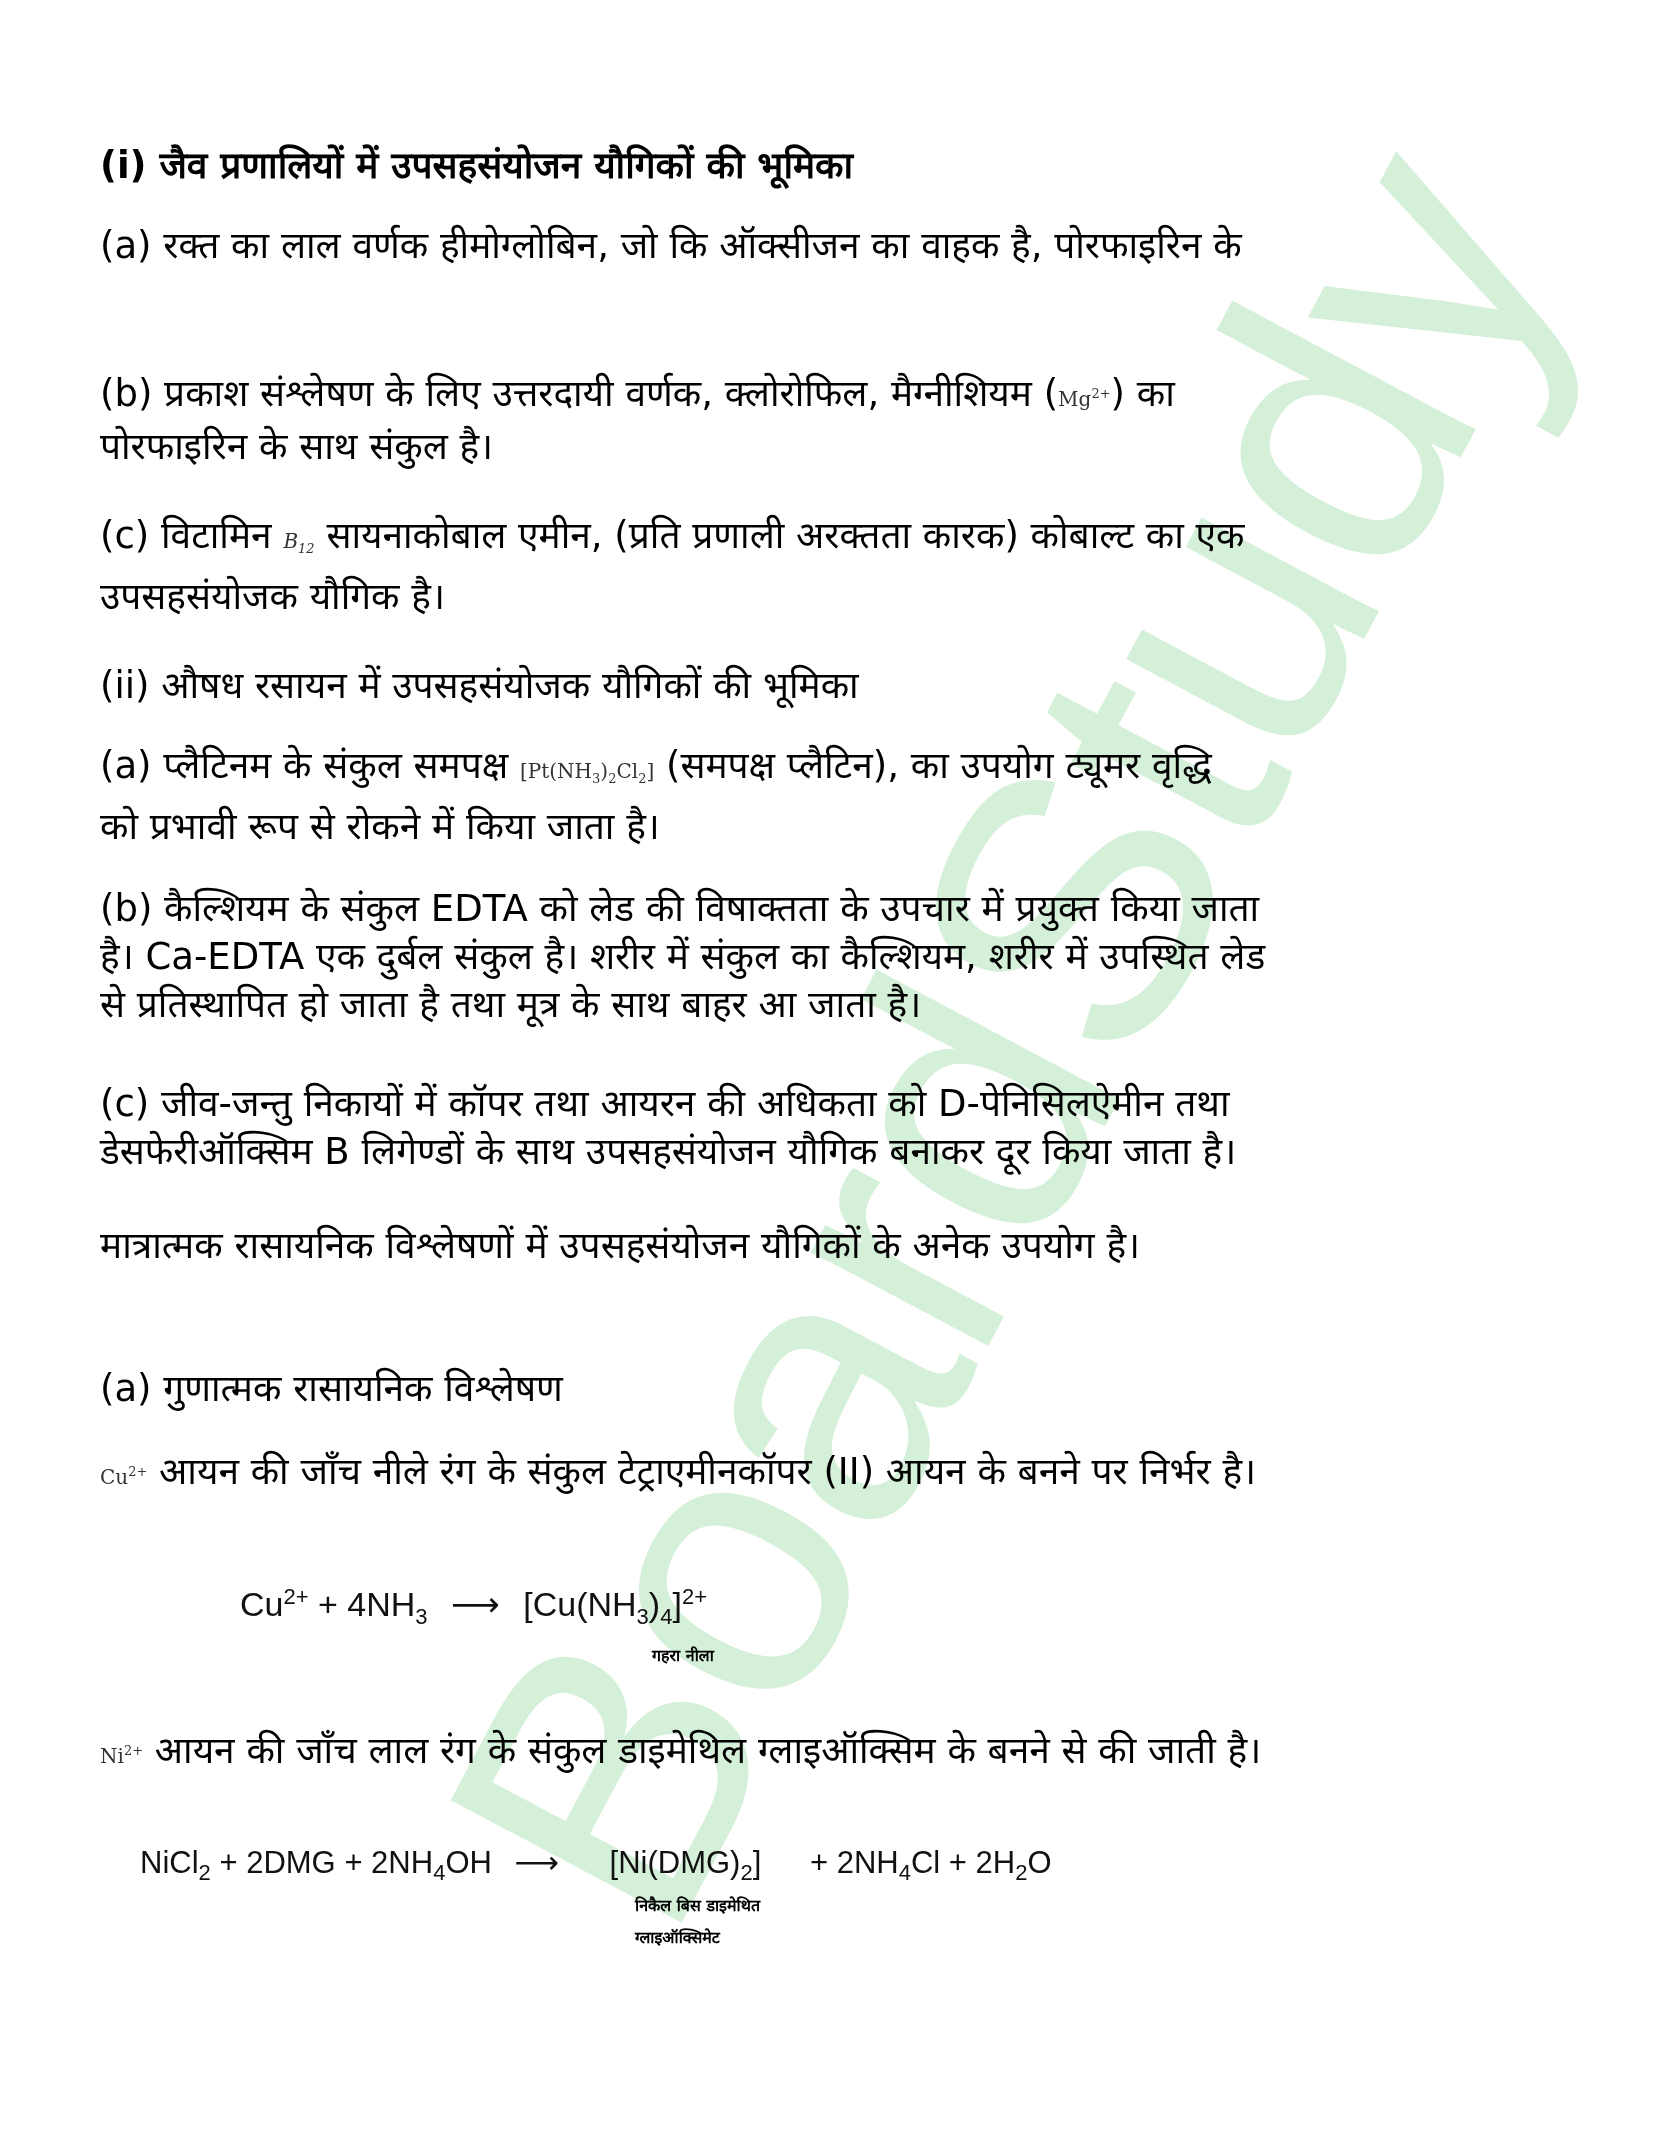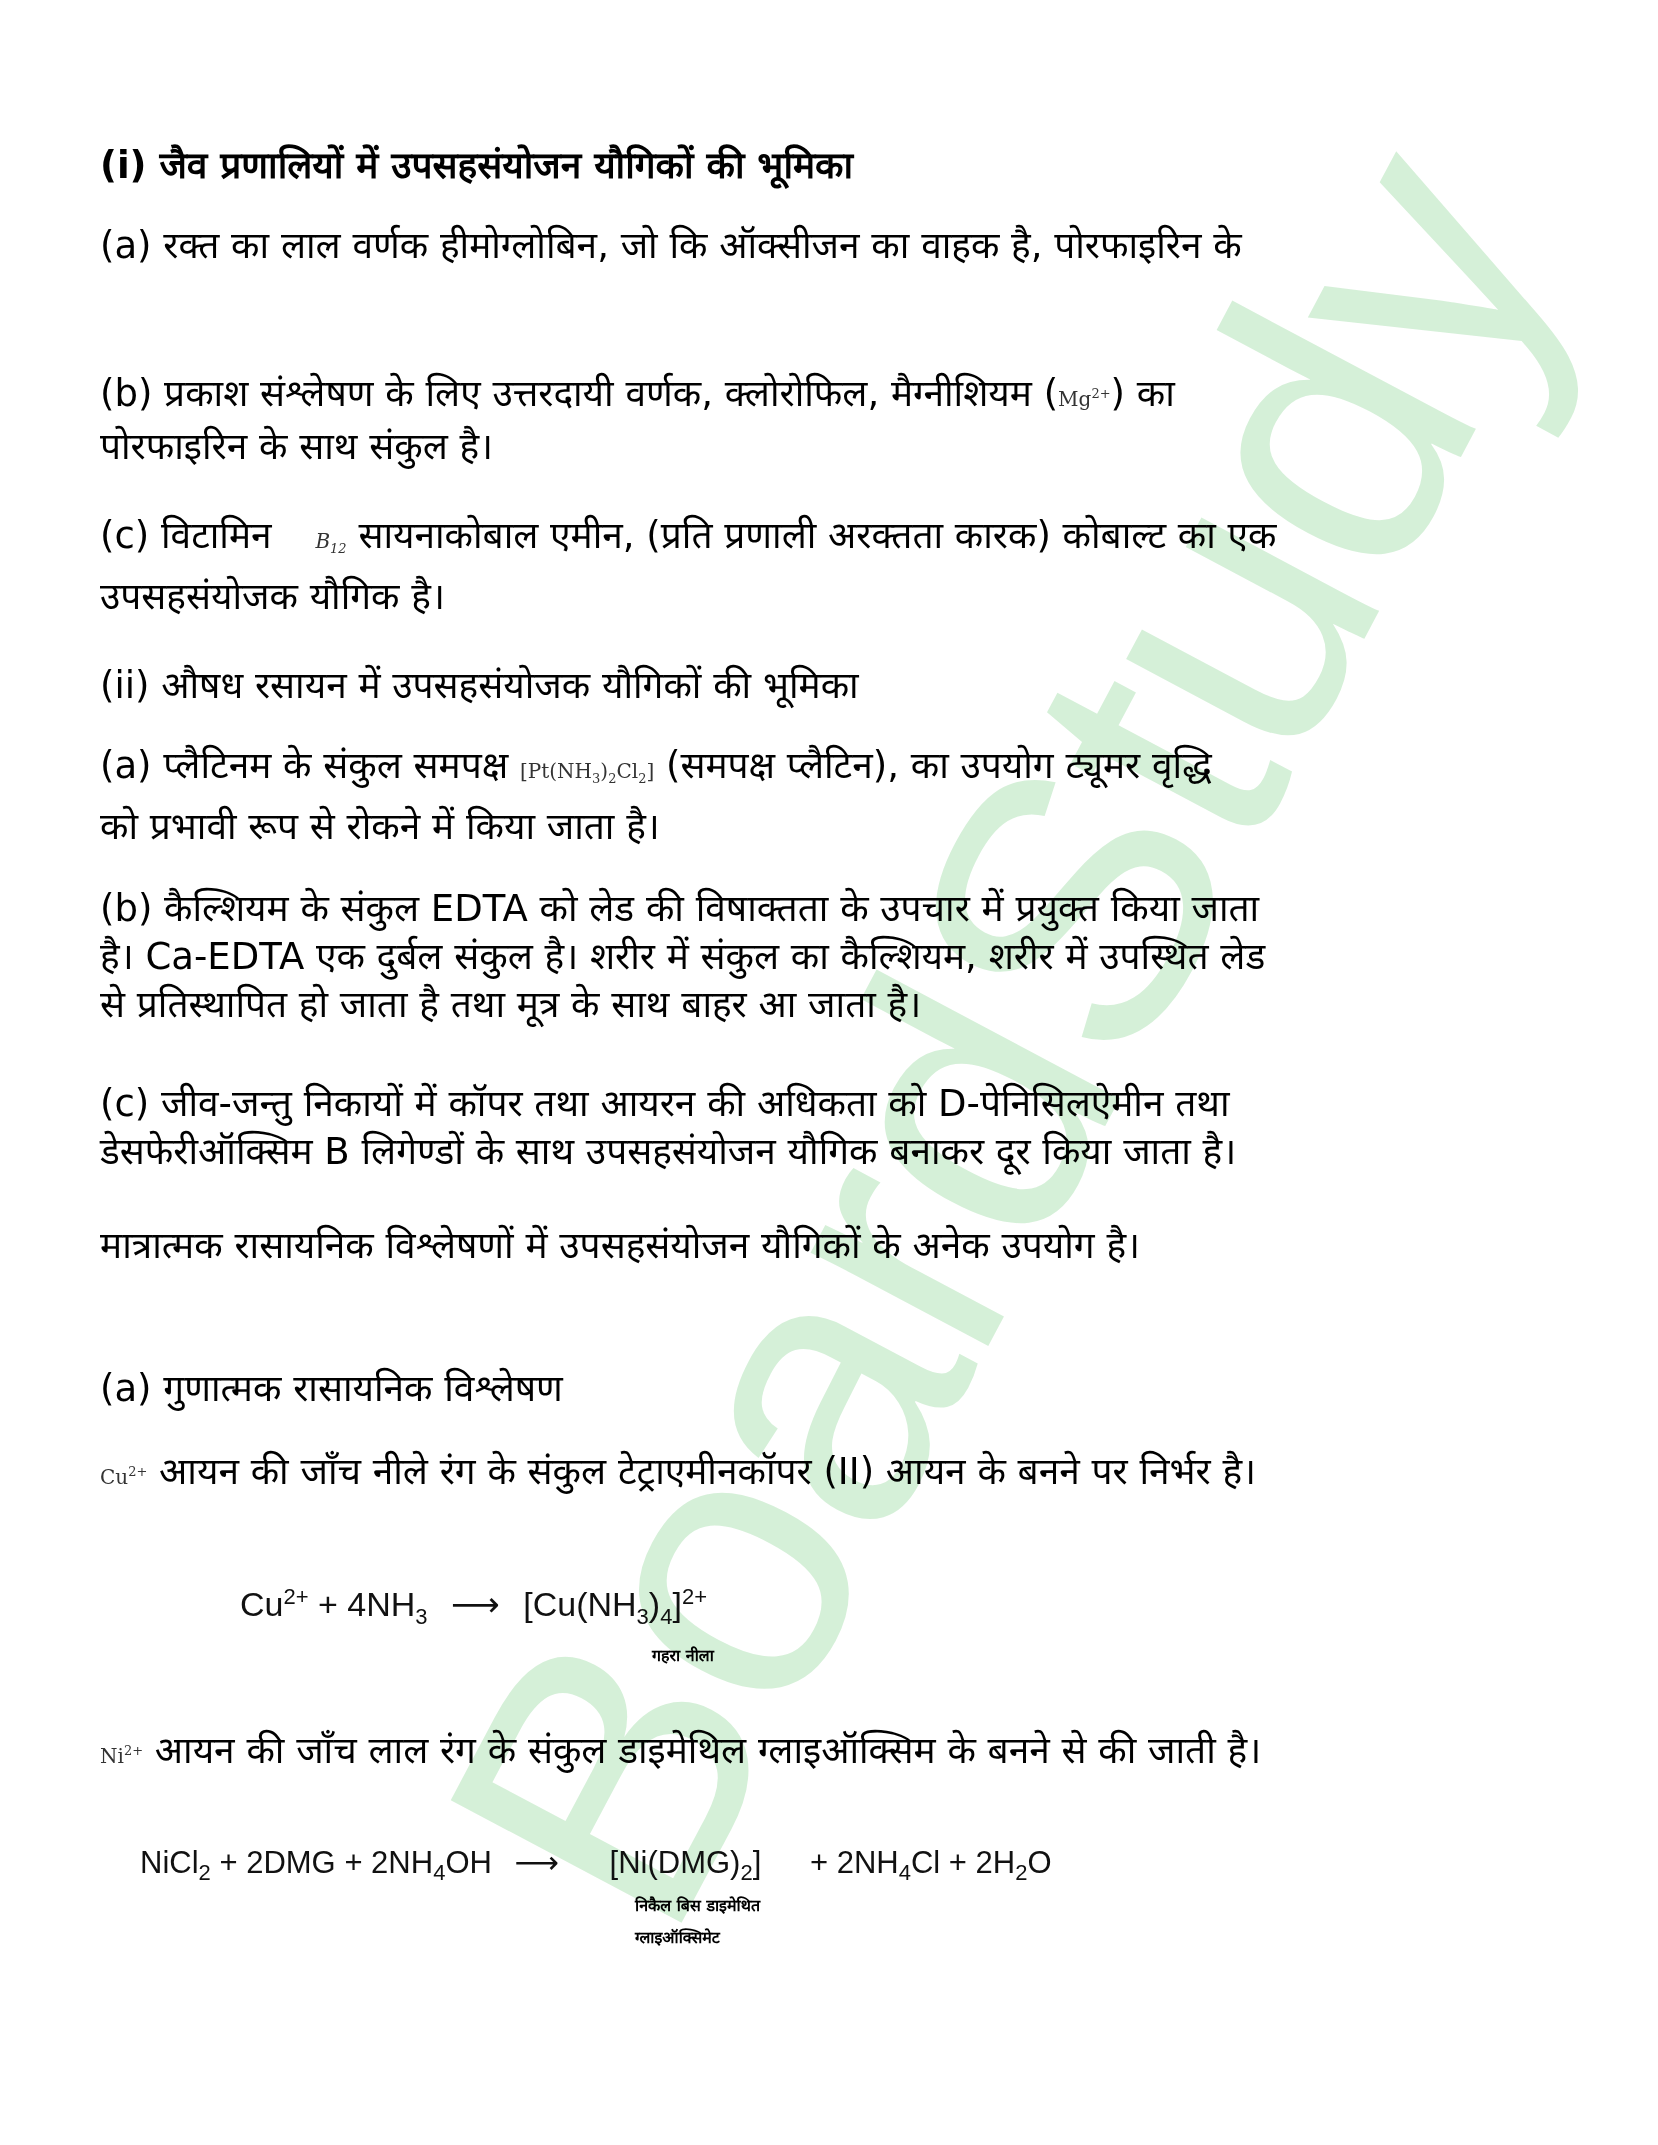--- a/index.html
+++ b/index.html
@@ -8,21 +8,21 @@
   .watermark { position: absolute; left: 150px; top: 380px; font-family: "Liberation Sans", sans-serif;
                font-size: 380px; font-weight: 400; color: #c8ebcc; opacity: 0.75;
                transform: rotate(-62deg); transform-origin: 50% 50%; white-space: nowrap;
                left: 40px; top: 820px; letter-spacing: -6px; z-index: 0; }
   .page { position: absolute; left: 100px; top: 0; width: 1480px; z-index: 1; }
   .heading { position: absolute; left: 0; font-size: 37px; font-weight: bold; white-space: nowrap; text-align: right; }
   .para { position: absolute; left: 0; font-size: 37px; line-height: 48px; }
   .para .line { display: block; white-space: nowrap; }
   .math { font-family: "DejaVu Serif", "Liberation Serif", serif; font-size: 20px; color: #333; }
   .math sup, .math sub { font-size: 13px; }
-  .math.italic { font-style: italic; margin-left: 32px; }
+  .math.italic { font-style: italic; }
   .eq { position: absolute; font-family: "Liberation Sans", sans-serif; font-size: 34px; color: #111; white-space: nowrap; }
   .eq sub { font-size: 22px; }
   .eq sup { font-size: 22px; }
   .eq .arrow { display: inline-block; margin: 0 14px; }
   .eq-label { position: absolute; font-size: 16px; font-weight: bold; white-space: nowrap; line-height: 32px; }
 </style>
 </head>
 <body>
 
 <div class="watermark">BoardStudy</div>

